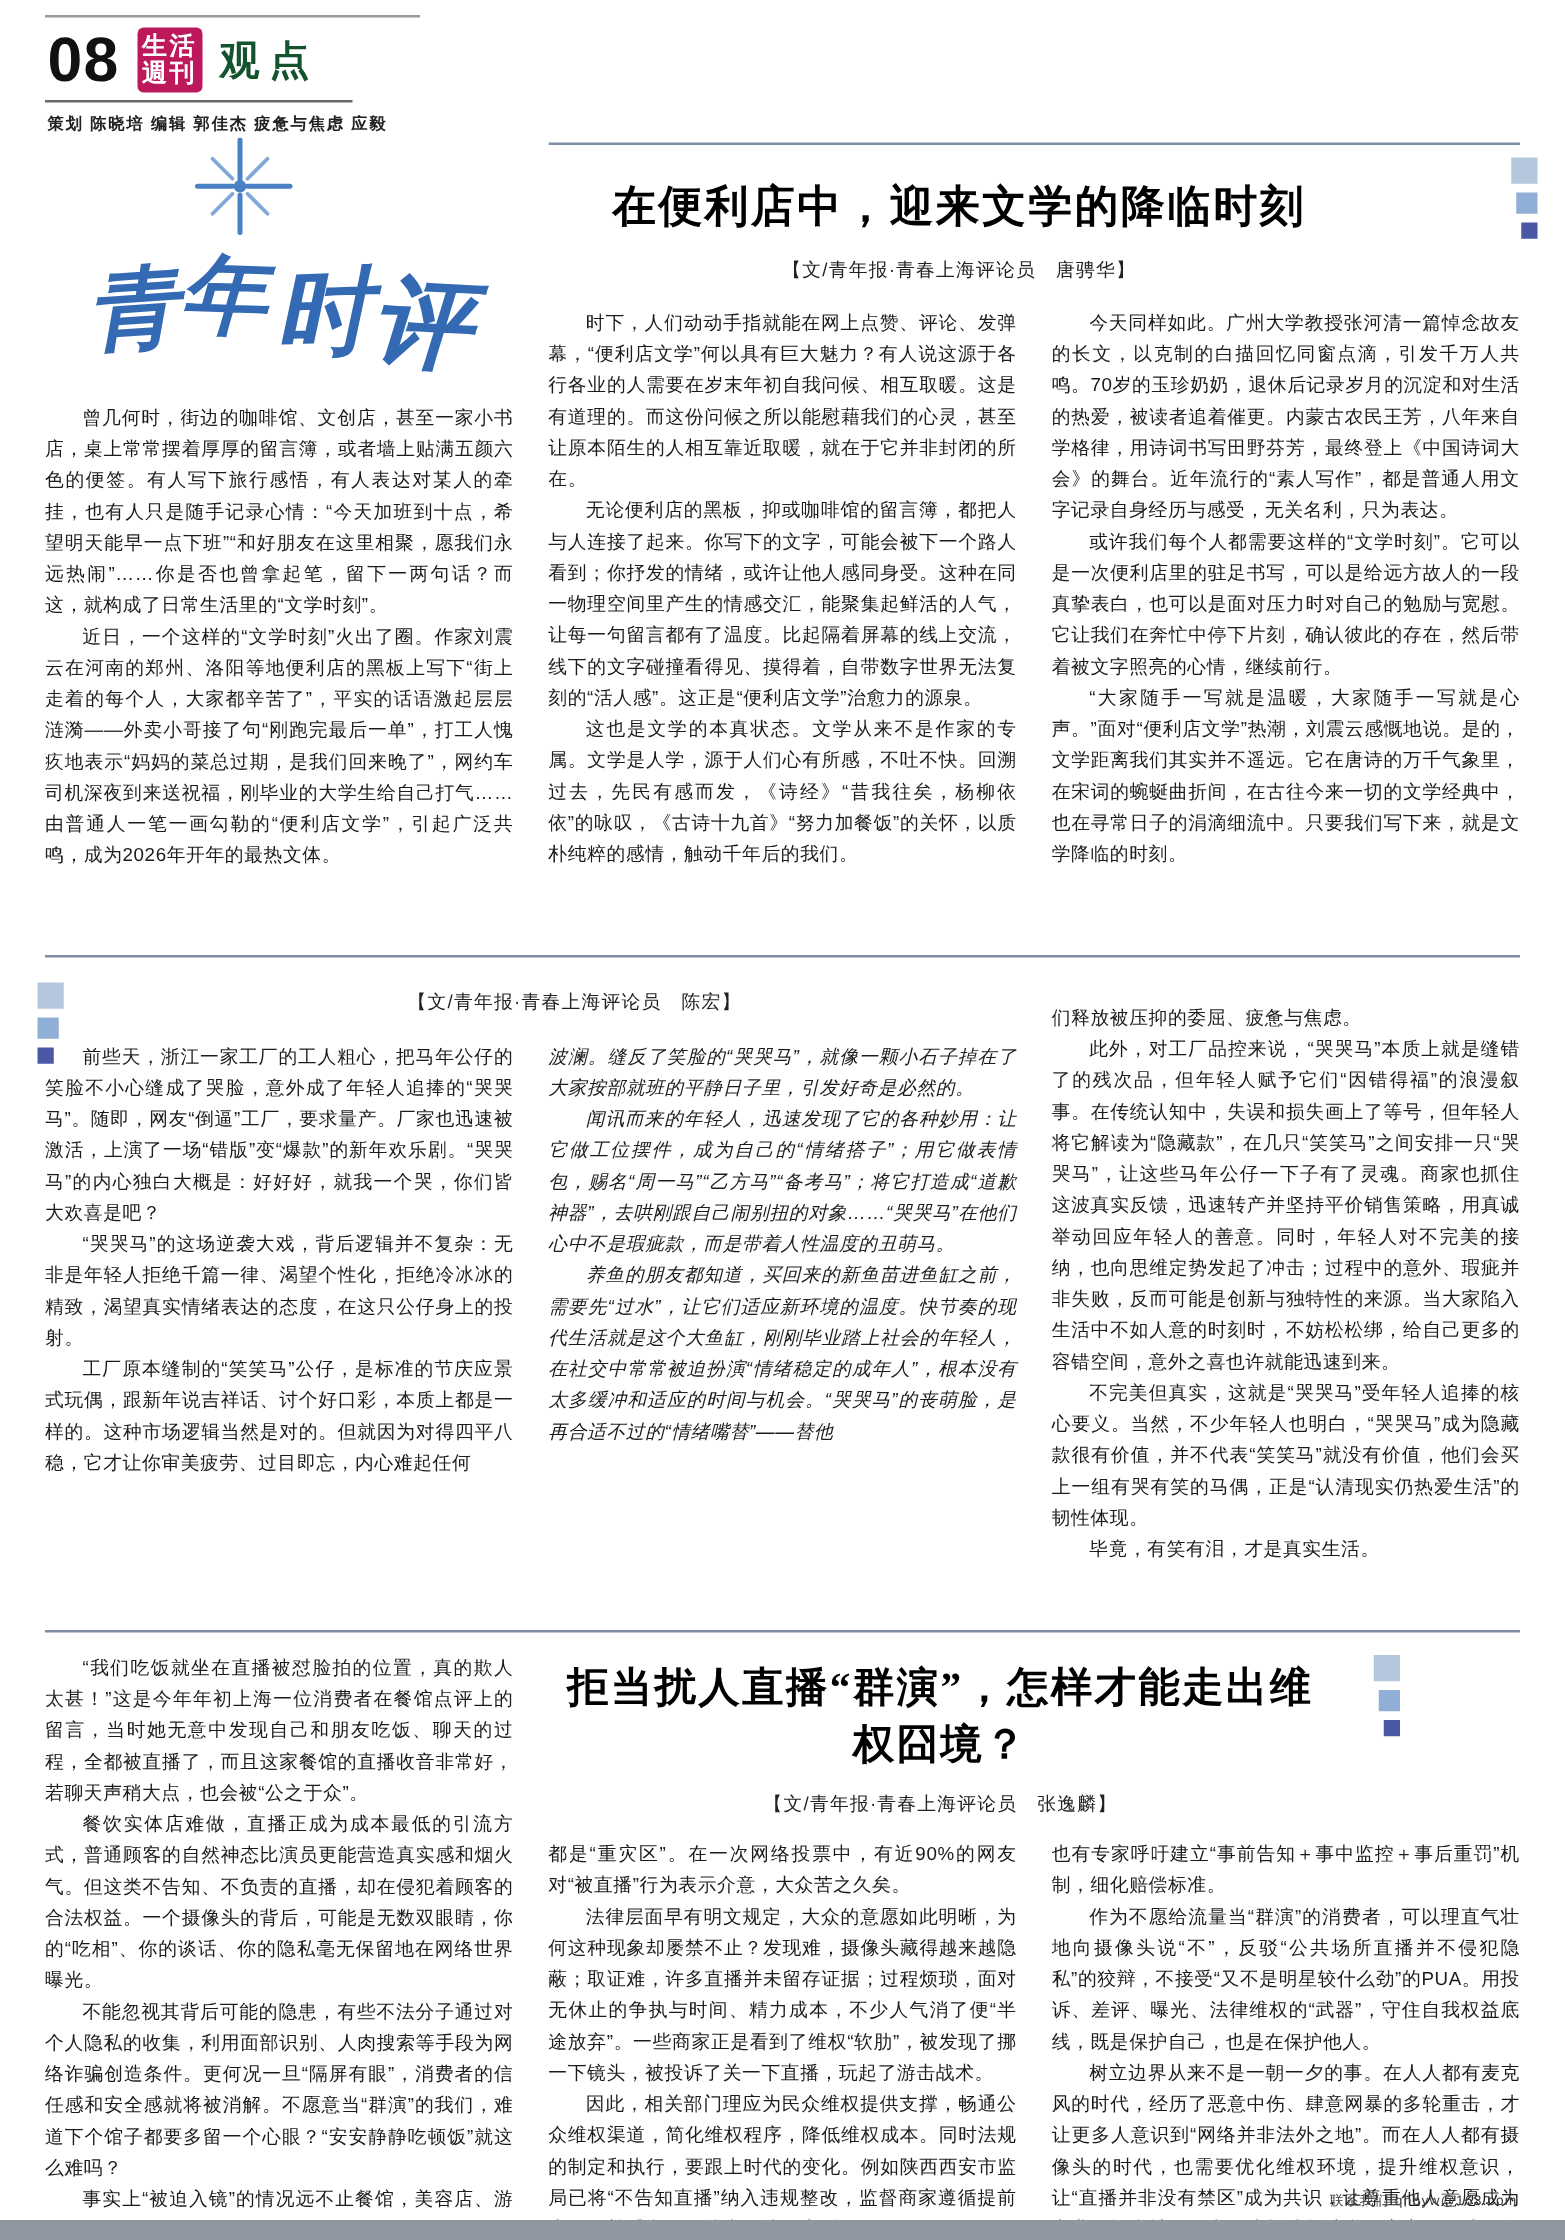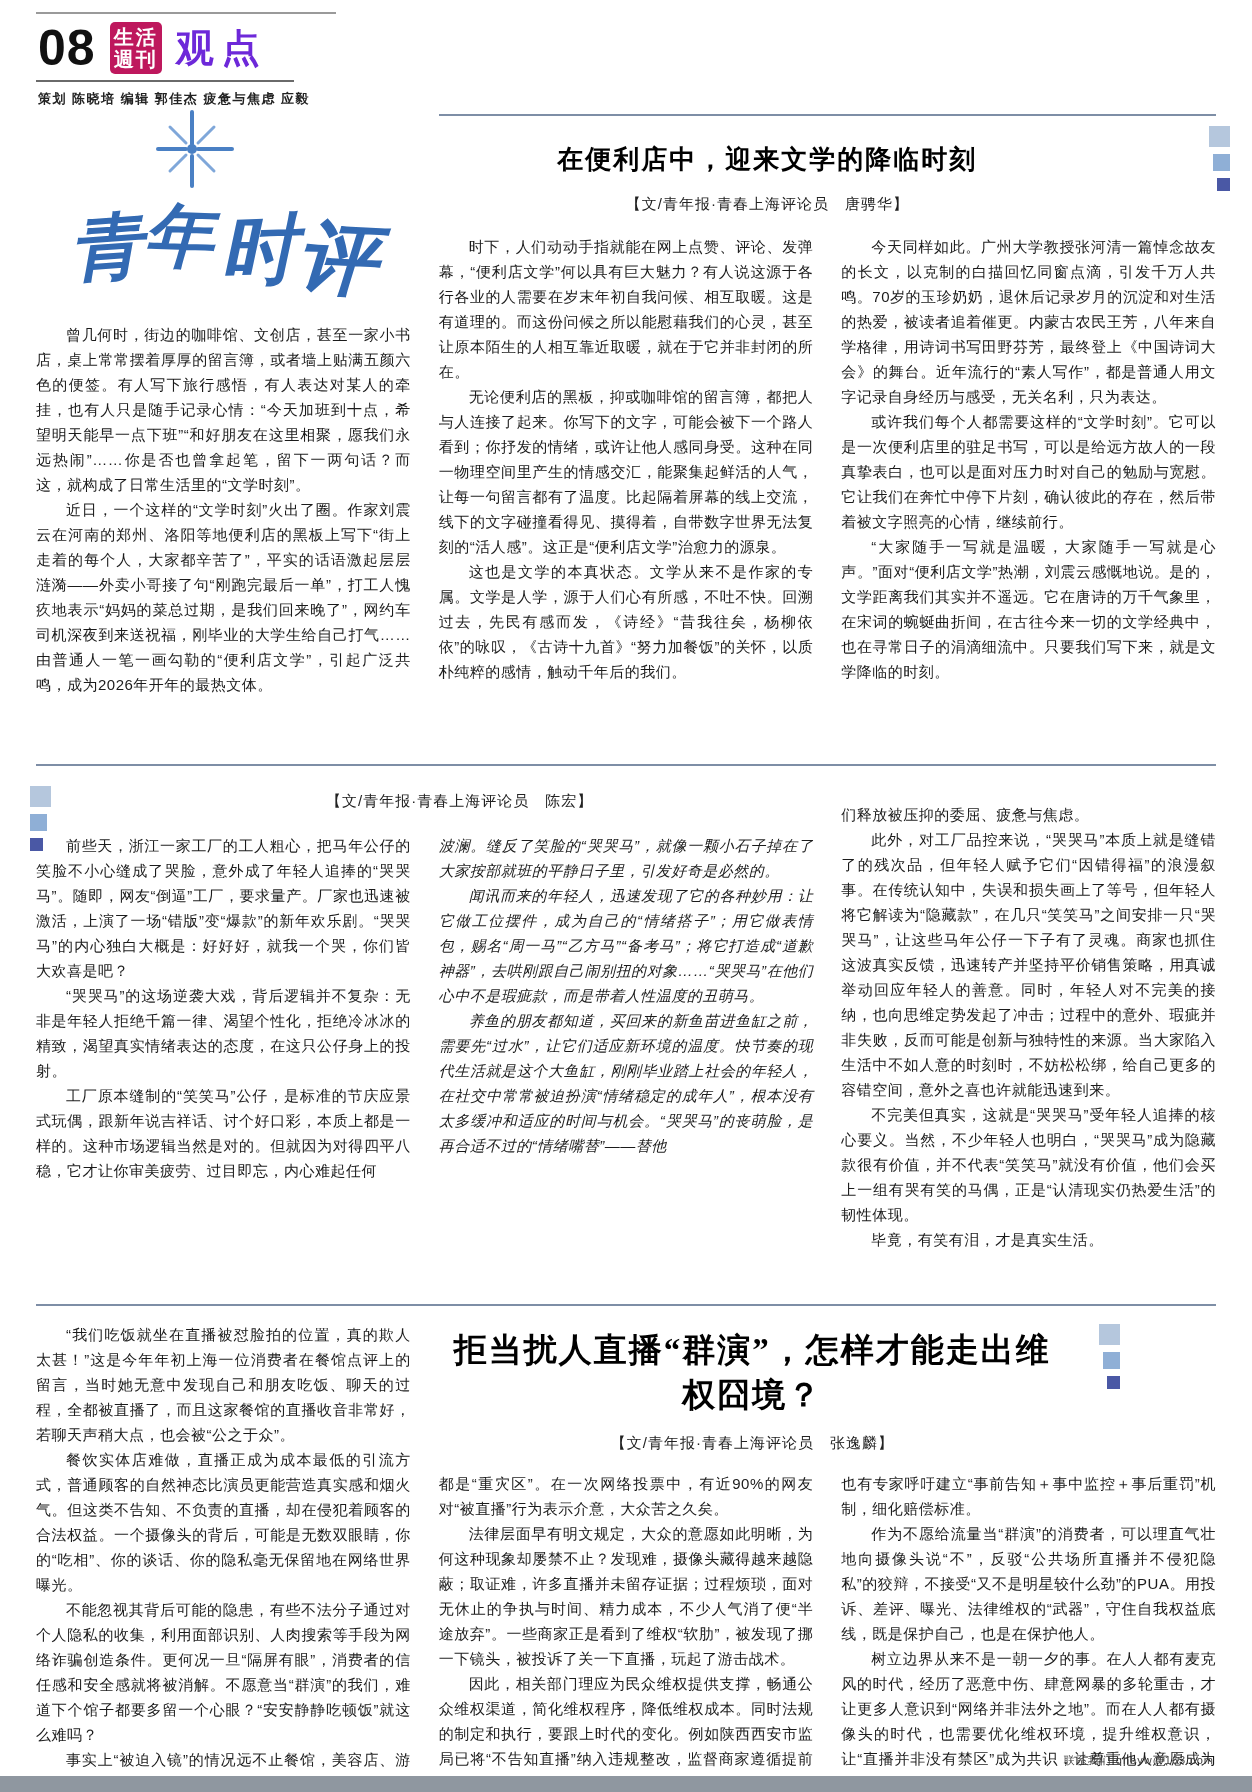--- a/index.html
+++ b/index.html
@@ -21,21 +21,21 @@
     border-bottom:2px solid #6a6a6a;
     padding:2px 26px 6px 2px;
   }
   .page-number{font-size:50px;font-weight:bold;color:#111;line-height:1;letter-spacing:1px;}
   .seal{
     width:52px;height:52px;background:#be185d;border-radius:5px;
     display:flex;flex-direction:column;justify-content:center;align-items:center;
     color:#fff;font-family:"Liberation Serif","DejaVu Serif",serif;font-weight:bold;
   }
   .seal div{font-size:20px;line-height:22px;letter-spacing:2px;}
-  .section-title{font-size:38px;font-weight:bold;color:#6d28d9;letter-spacing:8px;line-height:1;}
+  .section-title{font-size:32px;font-weight:bold;color:#14532d;letter-spacing:8px;line-height:1;}
   .credits{font-size:13px;color:#222;margin:8px 0 0 2px;letter-spacing:1.5px;font-weight:bold;}
 
   
   .article{display:grid;grid-template-columns:1fr 1fr 1fr;column-gap:28px;grid-template-rows:auto 1fr;}
   .hr{height:2px;background:#7e8ea6;margin:10px 0 8px 0;}
   .body p{
     margin:0;font-size:15px;line-height:25px;letter-spacing:0.5px;
     text-align:justify;text-indent:2em;color:#1b1b1b;font-weight:500;
   }
   .body p.cont{text-indent:0;}
@@ -52,21 +52,21 @@
   .squares .s2{width:17px;height:17px;background:#8fafd6;}
   .squares .s3{width:13px;height:13px;background:#4a58a5;}
   .squares.right{align-items:flex-end;}
   .squares.left{align-items:flex-start;}
 
   
   .a1{height:640px;margin-top:6px;}
   .a1-left{grid-column:1;grid-row:1 / 3;}
   .a1-head{grid-column:2 / 4;grid-row:1;position:relative;border-top:2px solid #7e8ea6;padding:0 120px 0 0;}
   .a1-head .squares{position:absolute;right:-14px;top:10px;}
-  .a1-head .a-title{font-size:26px;margin-top:26px;}
+  .a1-head .a-title{font-size:35px;margin-top:26px;}
   .a1-head .a-byline{margin:18px 0 20px 0;}
   .a1-col2{grid-column:2;grid-row:2;}
   .a1-col3{grid-column:3;grid-row:2;}
 
   
   .logo-block{position:relative;height:198px;margin-bottom:10px;}
   .sparkle{position:absolute;left:108px;top:-4px;}
   .logo-chars{position:absolute;left:0;top:52px;width:100%;text-align:center;white-space:nowrap;}
   .logo-chars span{
     font-family:"Liberation Serif","DejaVu Serif",serif;

